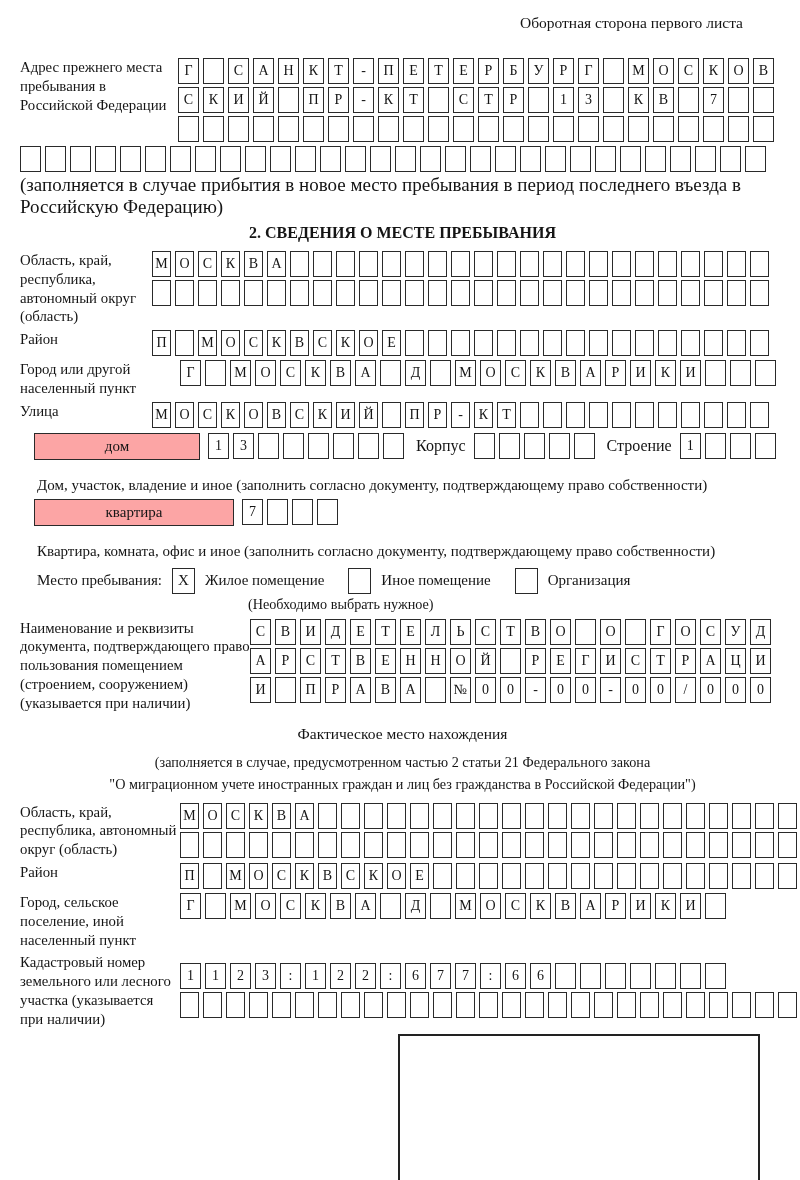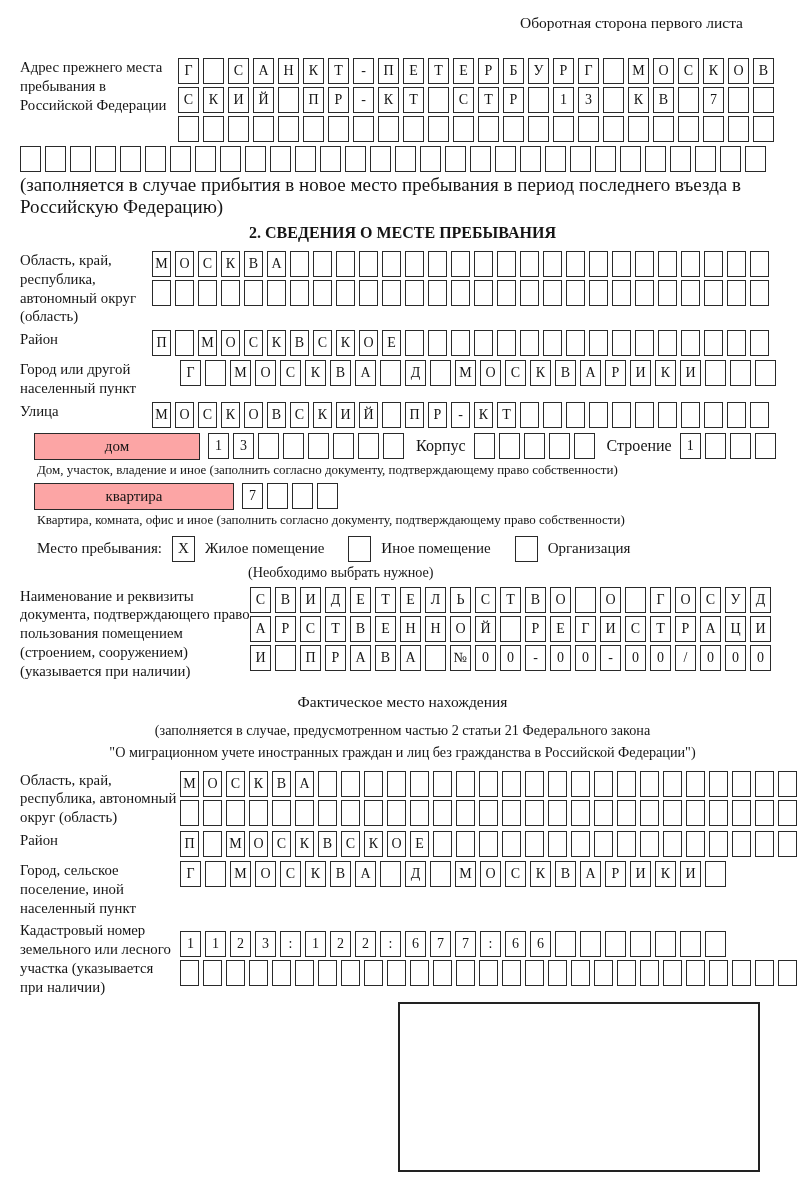--- a/index.html
+++ b/index.html
@@ -17,21 +17,21 @@
   .indent .frows{margin-left:28px;}
 
   
   .cellrow{display:flex;gap:4px;}
   .cell{box-sizing:border-box;width:21px;height:26px;border:1.6px solid #2a2a2a;
         display:flex;align-items:center;justify-content:center;
         font-size:14px;font-family:"Liberation Serif","DejaVu Serif",serif;background:#fff;}
   .cellrow.sm .cell{width:19px;}
   .rowgap{margin-top:3px;}
 
-  .caption{font-size:13px;margin:2px 0 4px 17px;}
+  .caption{font-size:15px;margin:17px 0 4px 17px;}
   .center-note{font-size:19px;text-align:left;margin:2px 0 4px;}
   .section-title{font-weight:bold;font-size:16px;text-align:center;margin:6px 0 9px;}
 
   
   .composite{display:flex;align-items:center;margin:5px 0 2px 14px;}
   .wide-box{box-sizing:border-box;height:27px;border:1.6px solid #2a2a2a;
             display:flex;align-items:center;justify-content:center;font-size:15px;background:#fca5a5;}
   .house{width:166px;margin-right:8px;}
   .flat{width:200px;margin-right:8px;text-align:right;}
   .inline-lbl{font-size:16px;margin:0 8px 0 12px;}

